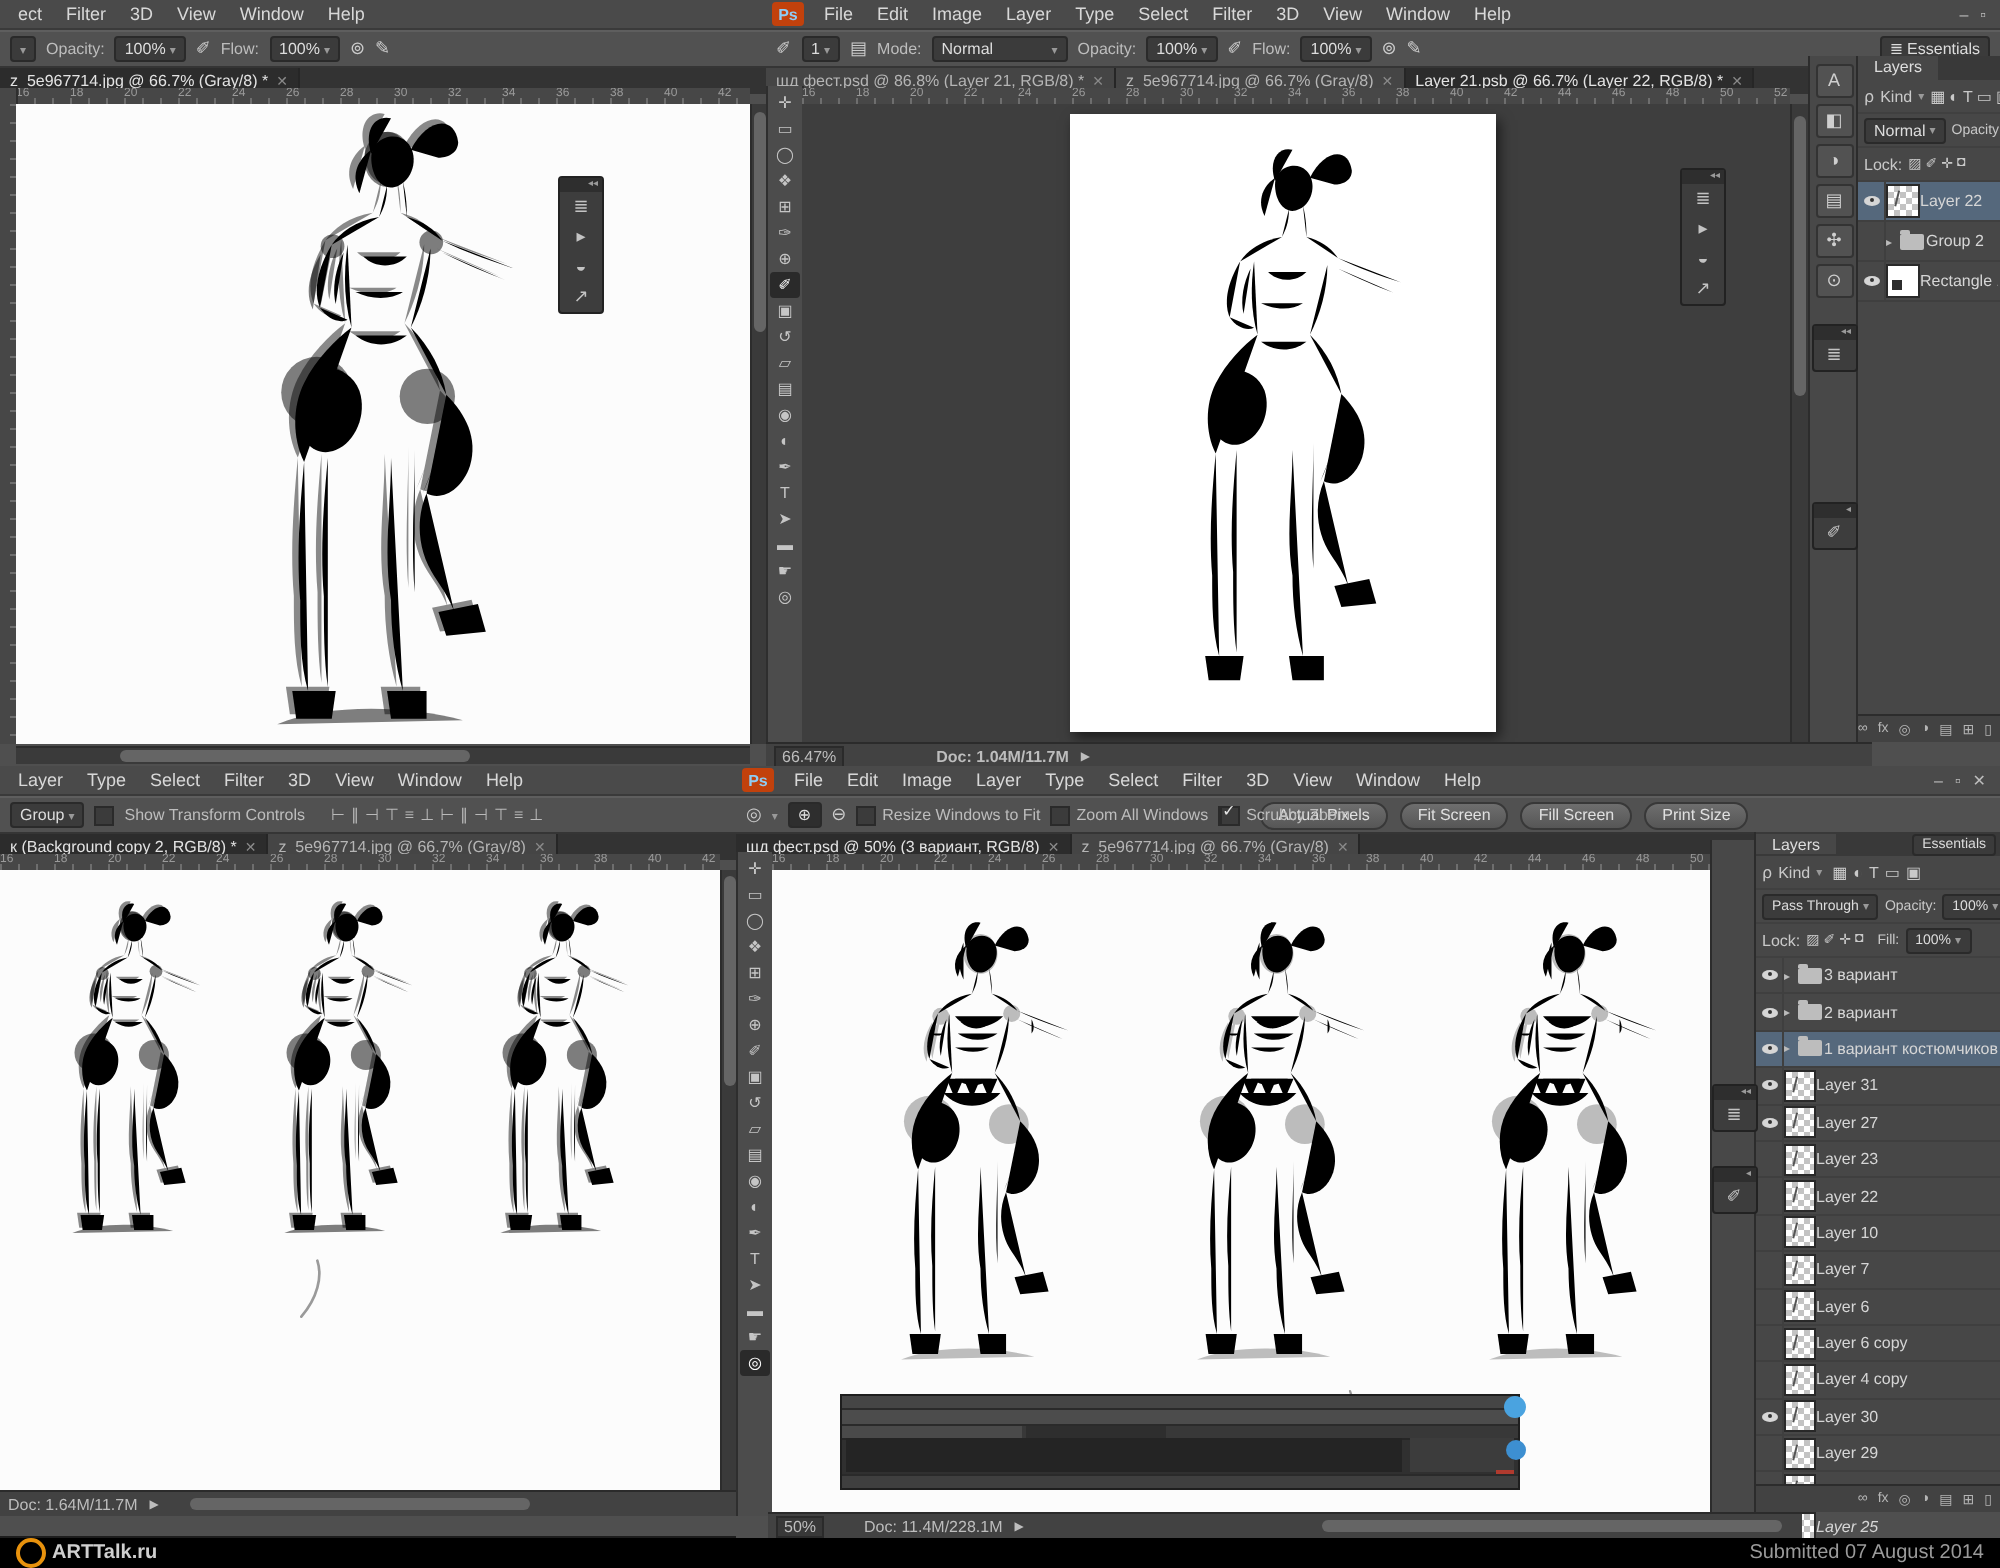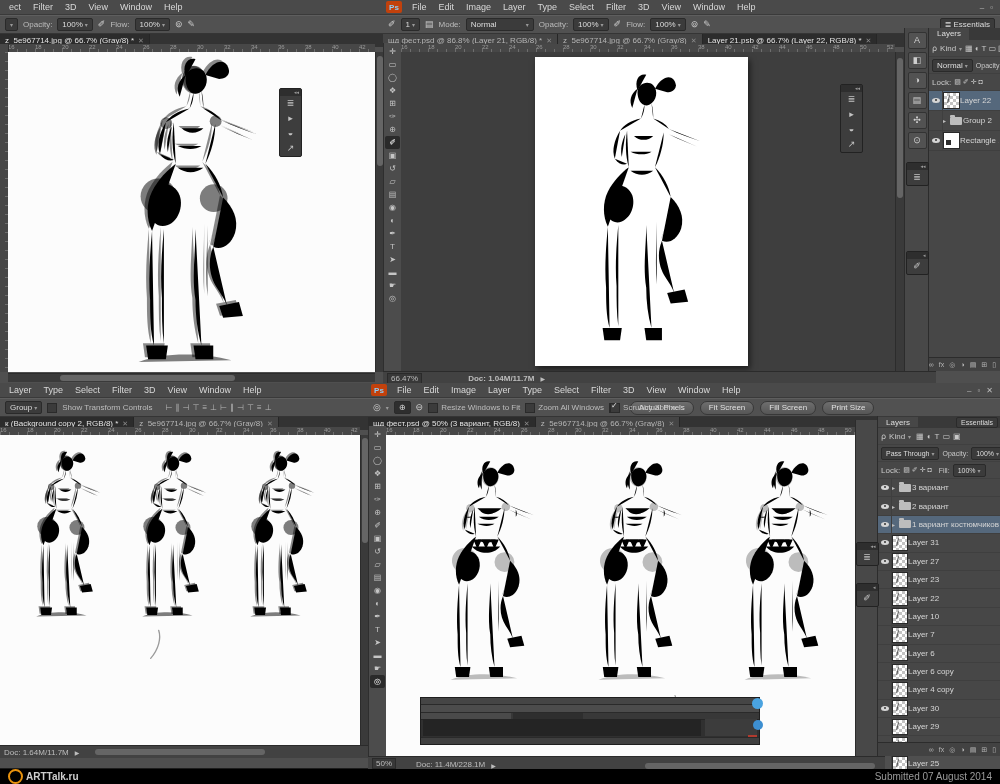--- a/index.html
+++ b/index.html
@@ -883,41 +883,41 @@
             <span class="lname">Layer 29</span>
           </div>
           <div class="lrow" style="height:17.4px;">
             <span class="eyebox" style="height:17.4px;">
               <span class="eyeglyph"></span>
             </span>
 
             <span class="lthumb checker" style="width:14px;height:14px;"></span>
             <span class="lname">Layer 28</span>
           </div>
-          <div class="lrow noeye" style="height:17.4px;">
+          <div class="lrow noeye" style="height:17.4px;font-style:italic;">
             <span class="eyebox" style="height:17.4px;">
               <span class="eyeglyph"></span>
             </span>
 
             <span class="lthumb checker" style="width:14px;height:14px;"></span>
             <span class="lname">Layer 25</span>
           </div>
         </div>
       <div class="lfooter" style="position:absolute;bottom:0;left:0;right:0;">
 
       <span>∞</span>
           <span>fx</span>
           <span>◎</span>
           <span>◑</span>
           <span>▤</span>
           <span>⊞</span>
           <span>▯</span>
         </div>
     </div>
-    <div class="statusbar" style="left:0;top:373px;width:509px;align-items:flex-end;">
+    <div class="statusbar" style="left:16px;top:373px;width:509px;">
       <span class="statuswell">50%</span>
       <span style="margin-left:14px;">Doc: 11.4M/228.1M</span>
       <span style="font-size:6px;">▶</span>
       <span class="sc-thumb" style="position:relative;display:inline-block;width:230px;height:6px;margin-left:auto;margin-right:6px;"></span>
     </div>
   </div>
 
   <div class="footerbar">
     <span class="logo">
       <span class="logocirc"></span>

